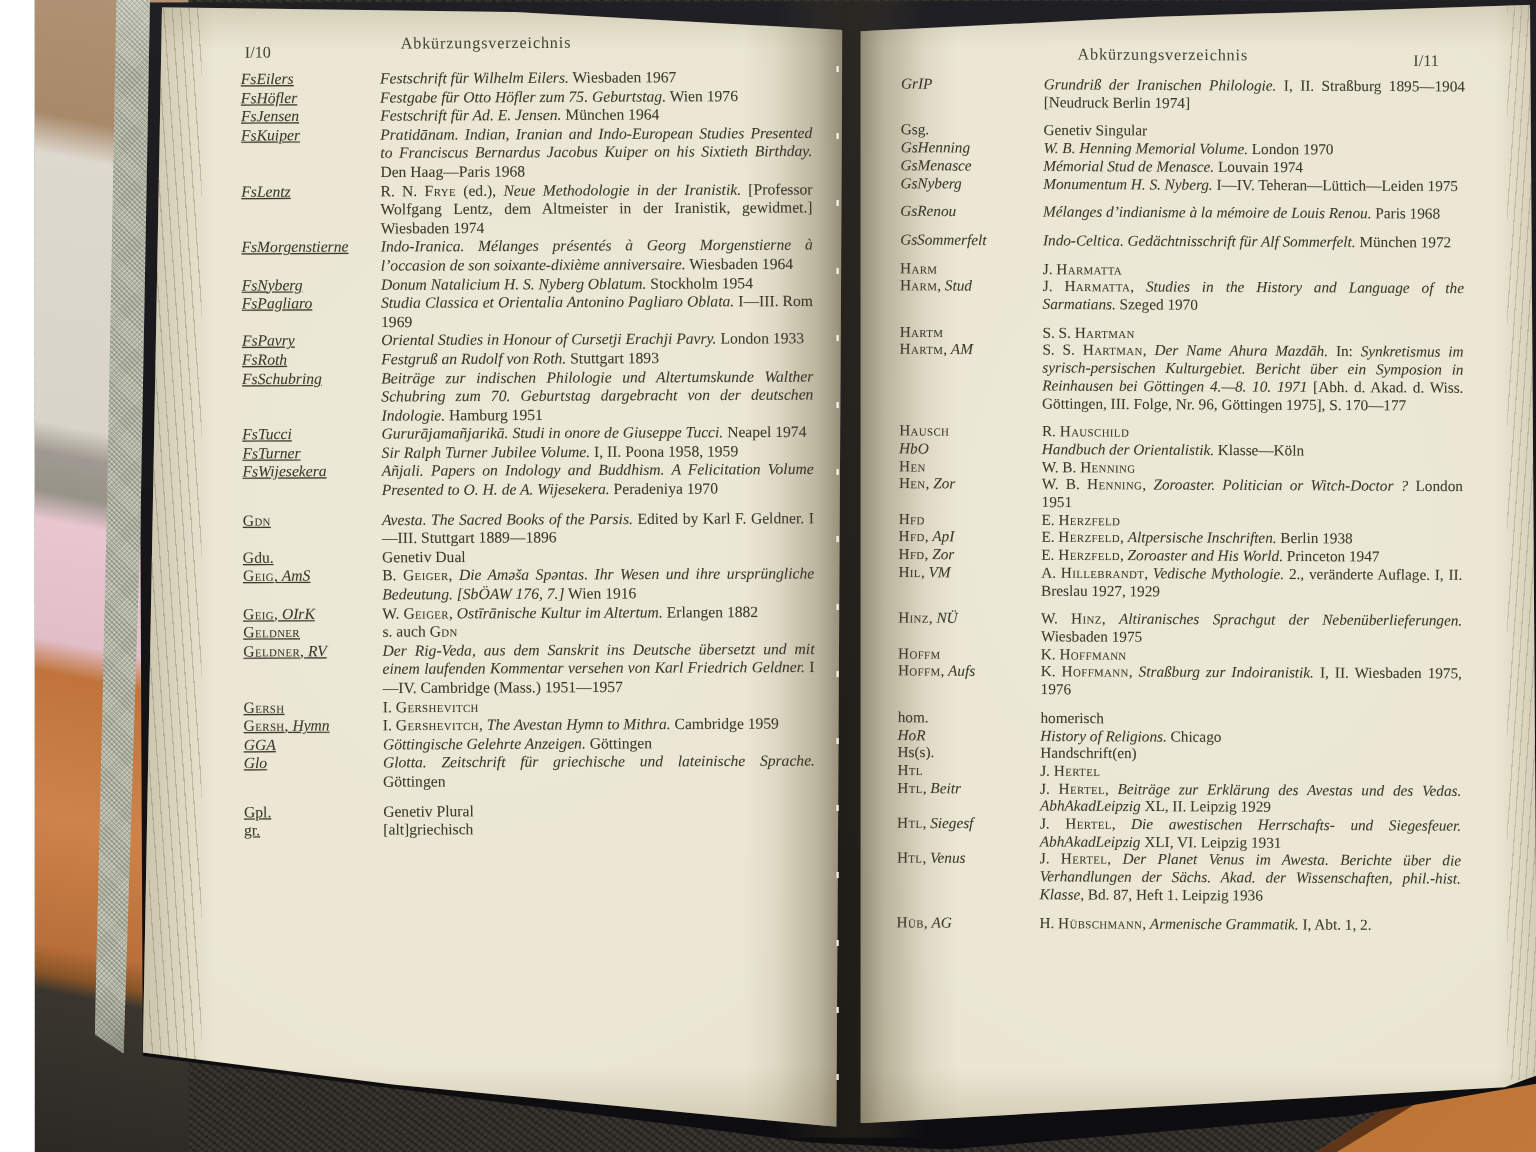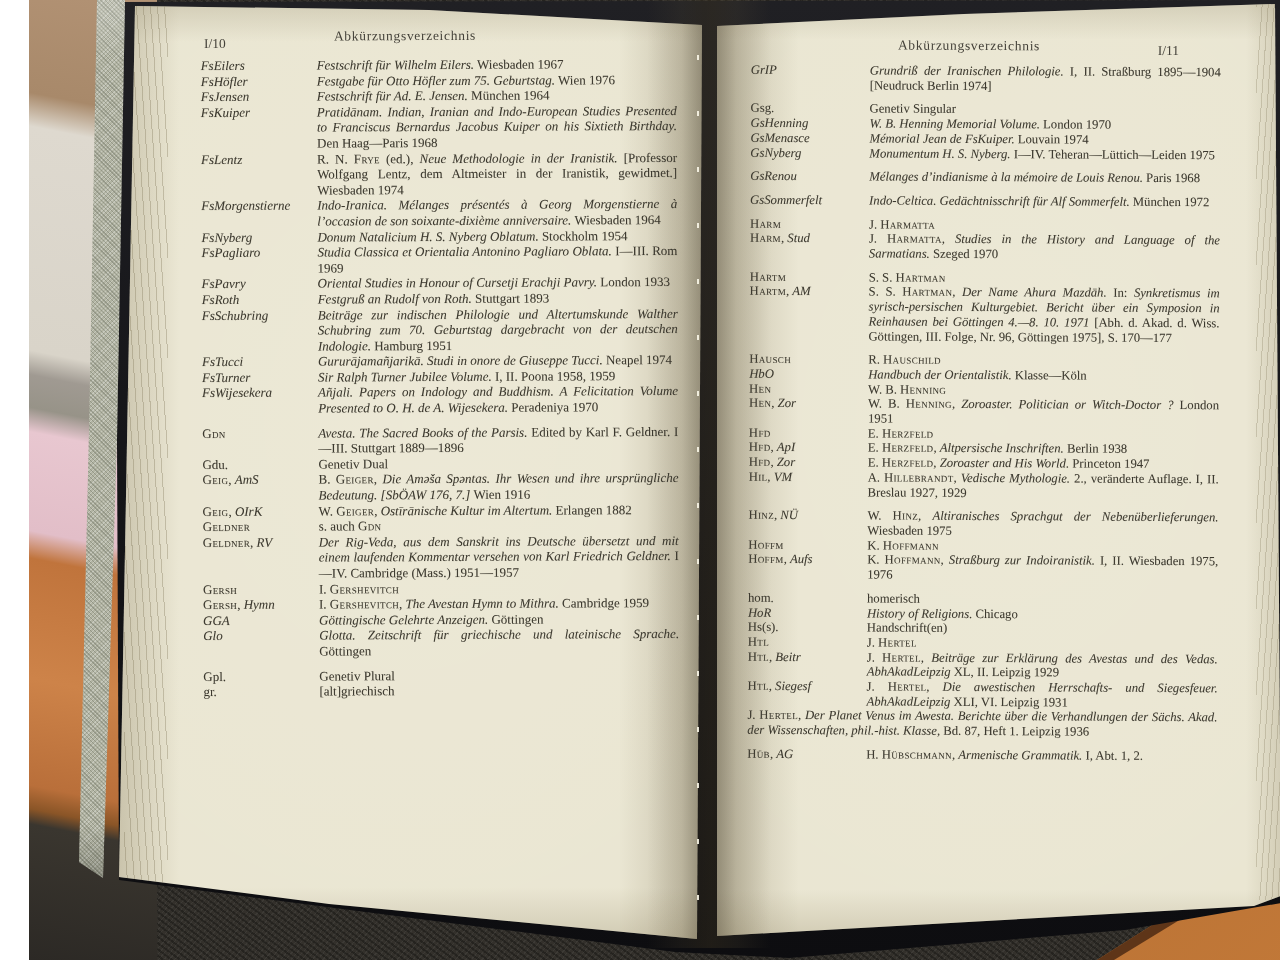--- a/index.html
+++ b/index.html
@@ -76,28 +76,28 @@
   .stitches{left:668px;top:55px;width:2px;height:880px;pointer-events:none;
     background:repeating-linear-gradient(180deg, rgba(250,247,232,.9) 0 5px, rgba(0,0,0,0) 5px 56px);}
 
   
   .hdr{position:absolute;color:#45423a;font-size:13.5px;}
   .hdr-left{left:173px;top:28px;width:476px;height:22px;transform:rotate(-.25deg);}
   .hdr-left .runhead{position:absolute;left:0;right:70px;top:0;text-align:center;letter-spacing:.7px;}
   .hdr-left .pagenum{position:absolute;left:2px;top:7px;}
   .hdr-right{left:720px;top:34px;width:470px;height:22px;transform:rotate(.3deg);}
   .hdr-right .runhead{position:absolute;left:50px;right:80px;top:4px;text-align:center;letter-spacing:.7px;}
-  .hdr-right .pagenum{position:absolute;right:40px;top:8px;}
+  .hdr-right .pagenum{position:absolute;right:20px;top:8px;}
 
   .entries{position:absolute;color:#3c392f;text-shadow:.2px .2px 0 rgba(70,64,52,.22);}
   .entries-left{left:173px;top:57px;width:476px;font-size:13px;line-height:15.6px;transform:rotate(-.25deg);}
   .entries-right{left:720px;top:64px;width:470px;font-size:12.7px;line-height:14.7px;transform:rotate(.3deg);}
   .entry{display:flex;}
   .entry.gap{margin-top:9px;}
-  .entries-left .abbr{width:116px;flex:none;}
+  .entries-left .abbr{width:116px;flex:none;text-decoration:underline;}
   .entries-right .abbr{width:119px;flex:none;}
   .desc{flex:1;text-align:justify;}
   .s-i{font-style:italic;}
   .s-sc{font-variant:small-caps;letter-spacing:.35px;}
   .s-n{font-style:normal;}
 </style>
 </head>
 <body>
 
 <div class="scene">
@@ -241,21 +241,21 @@
       <div class="entry gap">
         <div class="abbr"><span class="s-n">Gsg.</span></div>
         <div class="desc"><span class="s-n">Genetiv Singular</span></div>
       </div>
       <div class="entry">
         <div class="abbr"><span class="s-i">GsHenning</span></div>
         <div class="desc"><span class="s-i">W. B. Henning Memorial Volume.</span><span class="s-n"> London 1970</span></div>
       </div>
       <div class="entry">
         <div class="abbr"><span class="s-i">GsMenasce</span></div>
-        <div class="desc"><span class="s-i">Mémorial Jean de FsKuiper.</span><span class="s-n"> Louvain 1974</span></div>
+        <div class="desc"><span class="s-i">Mémorial Stud de Menasce.</span><span class="s-n"> Louvain 1974</span></div>
       </div>
       <div class="entry">
         <div class="abbr"><span class="s-i">GsNyberg</span></div>
         <div class="desc"><span class="s-i">Monumentum H. S. Nyberg.</span><span class="s-n"> I—IV. Teheran—Lüttich—Leiden 1975</span></div>
       </div>
       <div class="entry gap">
         <div class="abbr"><span class="s-i">GsRenou</span></div>
         <div class="desc"><span class="s-i">Mélanges d’indianisme à la mémoire de Louis Renou.</span><span class="s-n"> Paris 1968</span></div>
       </div>
       <div class="entry gap">
@@ -340,20 +340,21 @@
       </div>
       <div class="entry">
         <div class="abbr"><span class="s-sc">Htl</span><span class="s-n">, </span><span class="s-i">Beitr</span></div>
         <div class="desc"><span class="s-n">J. </span><span class="s-sc">Hertel</span><span class="s-n">, </span><span class="s-i">Beiträge zur Erklärung des Avestas und des Vedas. AbhAkadLeipzig</span><span class="s-n"> XL, II. Leipzig 1929</span></div>
       </div>
       <div class="entry">
         <div class="abbr"><span class="s-sc">Htl</span><span class="s-n">, </span><span class="s-i">Siegesf</span></div>
         <div class="desc"><span class="s-n">J. </span><span class="s-sc">Hertel</span><span class="s-n">, </span><span class="s-i">Die awestischen Herrschafts- und Siegesfeuer. AbhAkadLeipzig</span><span class="s-n"> XLI, VI. Leipzig 1931</span></div>
       </div>
       <div class="entry">
+        <div class="abbr"><span class="s-sc">Htl</span><span class="s-n">, </span><span class="s-i">Venus</span></div>
         <div class="desc"><span class="s-n">J. </span><span class="s-sc">Hertel</span><span class="s-n">, </span><span class="s-i">Der Planet Venus im Awesta. Berichte über die Verhandlungen der Sächs. Akad. der Wissenschaften, phil.-hist. Klasse</span><span class="s-n">, Bd. 87, Heft 1. Leipzig 1936</span></div>
       </div>
       <div class="entry gap">
         <div class="abbr"><span class="s-sc">Hüb</span><span class="s-n">, </span><span class="s-i">AG</span></div>
         <div class="desc"><span class="s-n">H. </span><span class="s-sc">Hübschmann</span><span class="s-n">, </span><span class="s-i">Armenische Grammatik.</span><span class="s-n"> I, Abt. 1, 2.</span></div>
       </div>
     </div>
 </div>
 
 </body></html>

